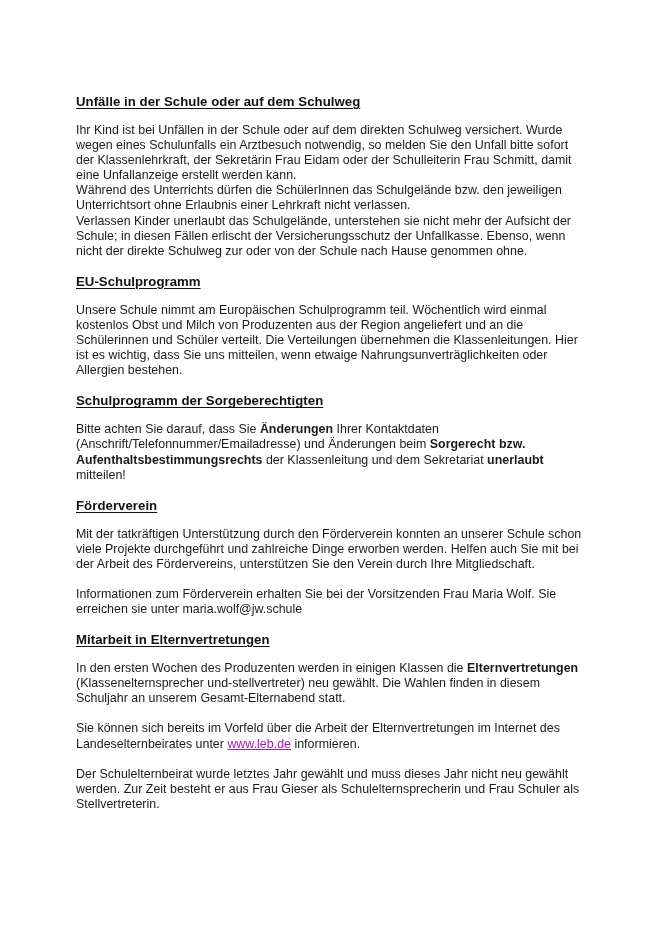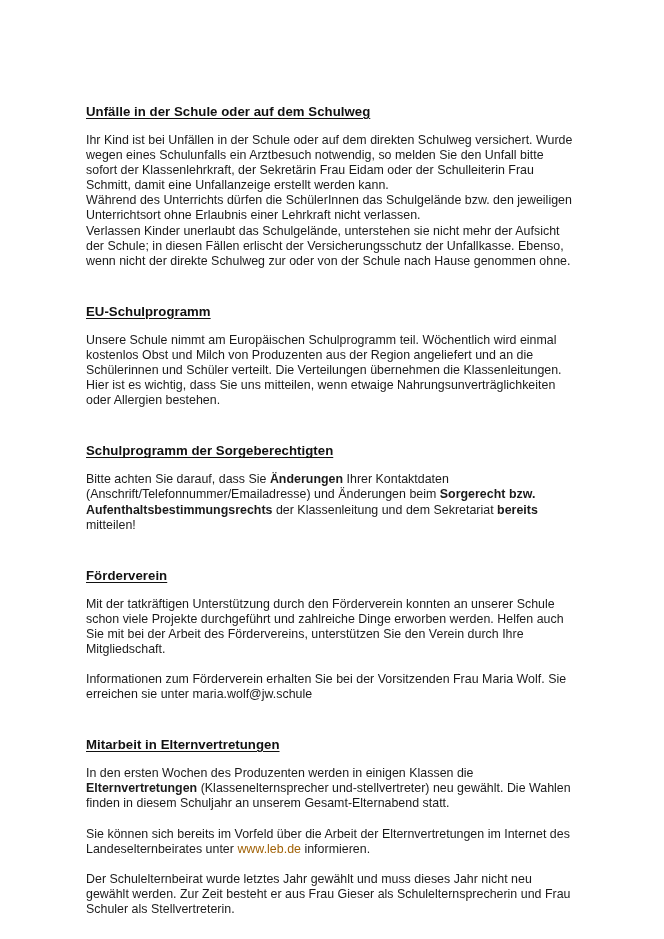--- a/index.html
+++ b/index.html
@@ -1,31 +1,31 @@
 <!DOCTYPE html>
 <html><head>
 <meta charset="utf-8">
 <style>
   html, body { margin: 0; padding: 0; background: #ffffff; }
   body {
     width: 664px; height: 939px; overflow: hidden; position: relative;
     font-family: "Liberation Sans", sans-serif; color: #1a1a1a;
   }
   .page { position: absolute; left: 76px; top: 94px; width: 512px; }
-  .section { margin: 10px; }
+  .section { margin: 0; }
   h2 {
     font-size: 13.2px; font-weight: bold; text-decoration: underline;
     text-underline-offset: 2px; margin: 0 0 13px 0; line-height: 16px; color: #111;
     letter-spacing: 0.05px;
   }
   p { font-size: 12.4px; line-height: 15.1px; margin: 0; letter-spacing: 0.02px; }
   p + p.gap { margin-top: 15px; }
   .sec-gap { height: 15px; }
   b { font-weight: bold; }
-  a { color: #a16207; }
+  a { color: #a21caf; text-decoration: underline; }
 </style>
 </head>
 <body>
 
 <div class="page">
 
   <div class="section">
     <h2>Unfälle in der Schule oder auf dem Schulweg</h2>
     <p>Ihr Kind ist bei Unfällen in der Schule oder auf dem direkten Schulweg versichert. Wurde wegen eines Schulunfalls ein Arztbesuch notwendig, so melden Sie den Unfall bitte sofort der Klassenlehrkraft, der Sekretärin Frau Eidam oder der Schulleiterin Frau Schmitt, damit eine Unfallanzeige erstellt werden kann.</p>
     <p>Während des Unterrichts dürfen die SchülerInnen das Schulgelände bzw. den jeweiligen Unterrichtsort ohne Erlaubnis einer Lehrkraft nicht verlassen.</p>
@@ -34,21 +34,21 @@
   <div class="sec-gap"></div>
 
   <div class="section">
     <h2>EU-Schulprogramm</h2>
     <p>Unsere Schule nimmt am Europäischen Schulprogramm teil. Wöchentlich wird einmal kostenlos Obst und Milch von Produzenten aus der Region angeliefert und an die Schülerinnen und Schüler verteilt. Die Verteilungen übernehmen die Klassenleitungen. Hier ist es wichtig, dass Sie uns mitteilen, wenn etwaige Nahrungsunverträglichkeiten oder Allergien bestehen.</p>
   </div>
   <div class="sec-gap"></div>
 
   <div class="section">
     <h2>Schulprogramm der Sorgeberechtigten</h2>
-    <p><span>Bitte achten Sie darauf, dass Sie </span><b>Änderungen</b><span> Ihrer Kontaktdaten (Anschrift/Telefonnummer/Emailadresse) und Änderungen beim </span><b>Sorgerecht bzw. Aufenthaltsbestimmungsrechts</b><span> der Klassenleitung und dem Sekretariat </span><b>bereits</b><span> mitteilen!</span></p>
+    <p><span>Bitte achten Sie darauf, dass Sie </span><b>Änderungen</b><span> Ihrer Kontaktdaten (Anschrift/Telefonnummer/Emailadresse) und Änderungen beim </span><b>Sorgerecht bzw. Aufenthaltsbestimmungsrechts</b><span> der Klassenleitung und dem Sekretariat </span><b>unerlaubt</b><span> mitteilen!</span></p>
   </div>
   <div class="sec-gap"></div>
 
   <div class="section">
     <h2>Förderverein</h2>
     <p>Mit der tatkräftigen Unterstützung durch den Förderverein konnten an unserer Schule schon viele Projekte durchgeführt und zahlreiche Dinge erworben werden. Helfen auch Sie mit bei der Arbeit des Fördervereins, unterstützen Sie den Verein durch Ihre Mitgliedschaft.</p>
     <p class="gap">Informationen zum Förderverein erhalten Sie bei der Vorsitzenden Frau Maria Wolf. Sie erreichen sie unter maria.wolf@jw.schule</p>
   </div>
   <div class="sec-gap"></div>
 

